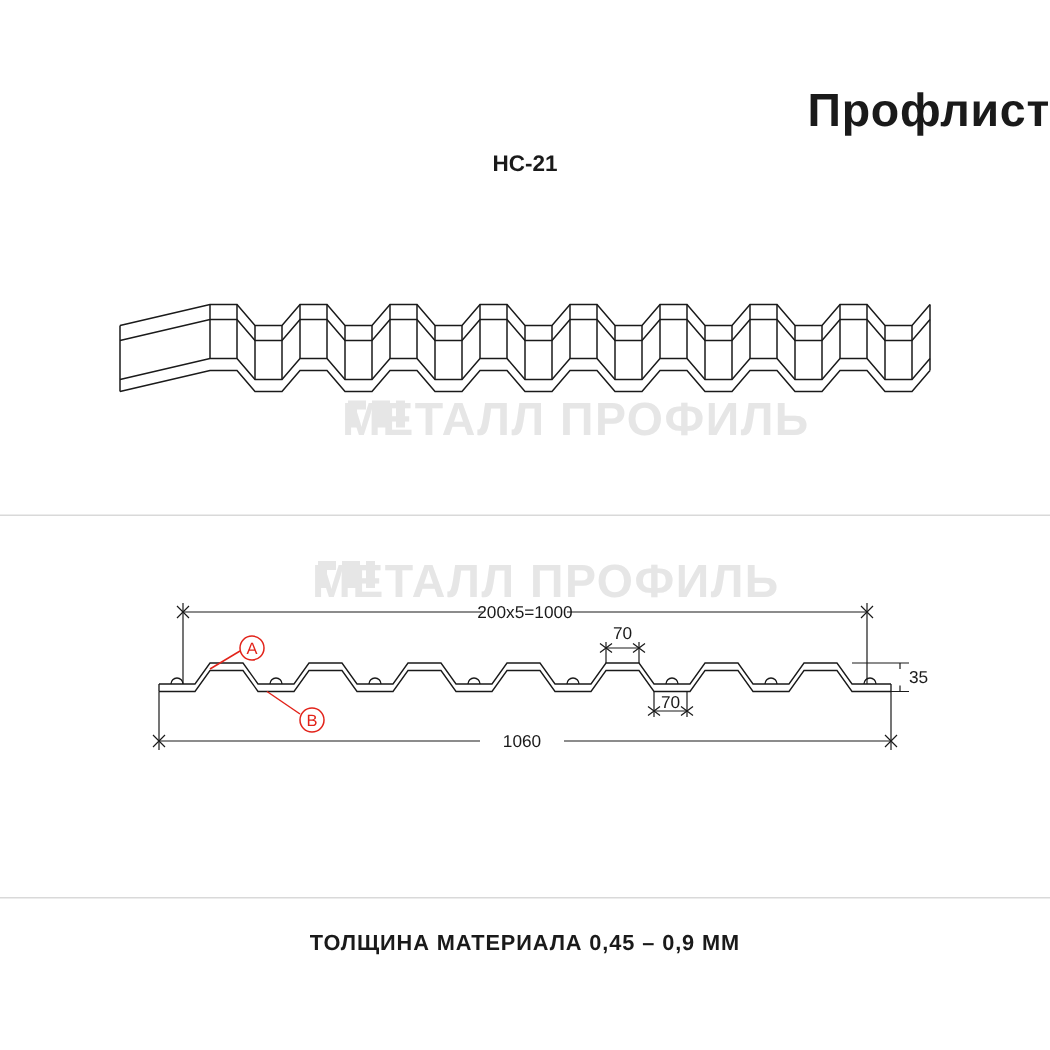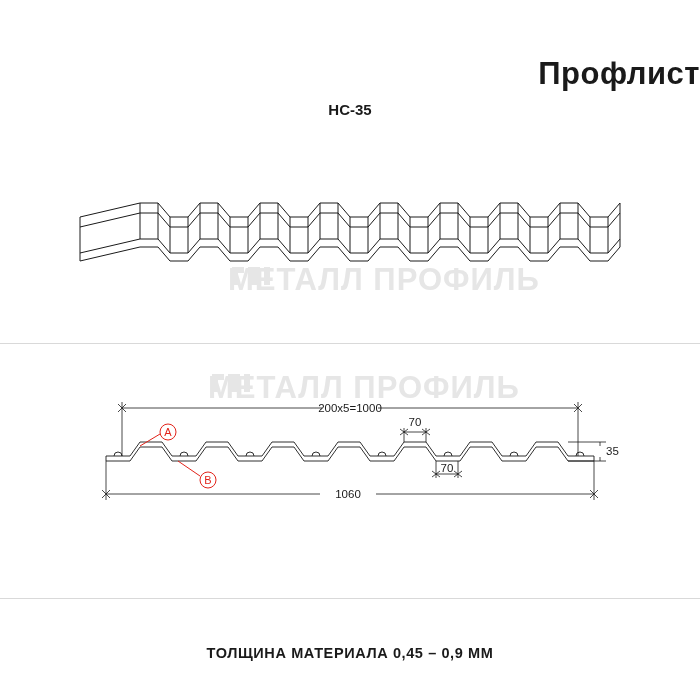--- a/index.html
+++ b/index.html
@@ -69,21 +69,20 @@
   .footer {
     position: absolute;
     top: 621px;
     left: 0;
     width: 700px;
     text-align: center;
     font-size: 14.5px;
     font-weight: bold;
     letter-spacing: 0.6px;
     color: #1a1a1a;
-    margin-top: 24px;
   }
   .wm {
     position: absolute;
     pointer-events: none;
     user-select: none;
     color: #e6e6e6;
     font-weight: bold;
     font-size: 31px;
     letter-spacing: 1px;
     white-space: nowrap;
@@ -101,21 +100,21 @@
   .red { fill: none; stroke: #e2231a; stroke-width: 1; }
   .red-txt { fill: #e2231a; font-size: 11px; font-family: "Liberation Sans", sans-serif; }
   .dim-txt { fill: #1a1a1a; font-size: 11.5px; font-family: "Liberation Sans", sans-serif; }
 </style>
 </head>
 <body>
 
 <div class="page">
 
   <div class="title">Профлист</div>
-  <div class="subtitle">НС-35</div>
+  <div class="subtitle">НС-21</div>
 
   <div class="divider top"></div>
   <div class="divider bottom"></div>
 
   <div class="wm wm1">МЕТАЛЛ ПРОФИЛЬ</div>
   <div class="wm wm2">МЕТАЛЛ ПРОФИЛЬ</div>
 
   <div class="wm-logo" style="top:255px; left:228px;">
     <svg width="46" height="46" viewBox="0 0 46 46">
       <path d="M4 30 L4 12 L16 12 L16 18 L10 18 L10 30 Z" fill="#e6e6e6"></path>

